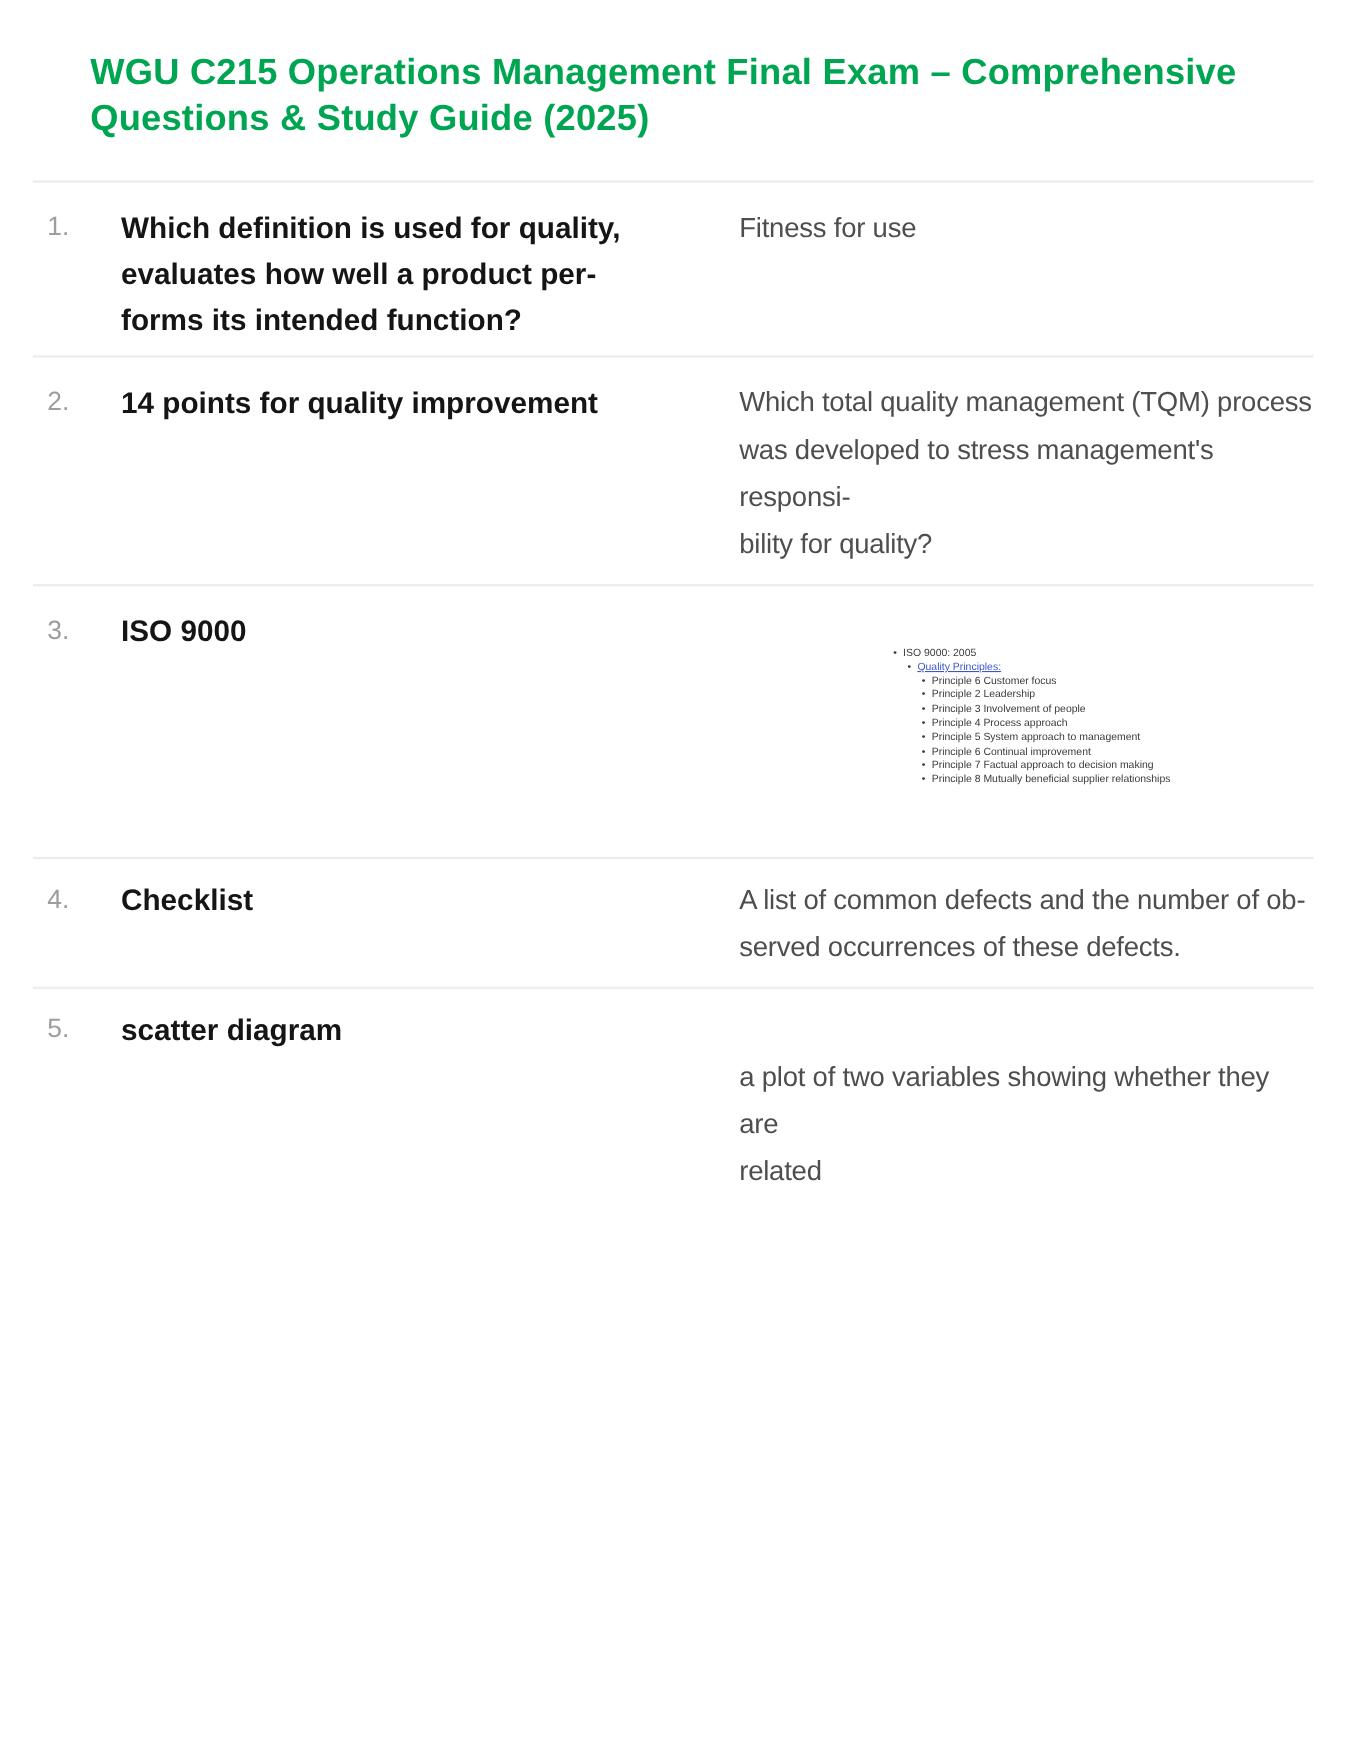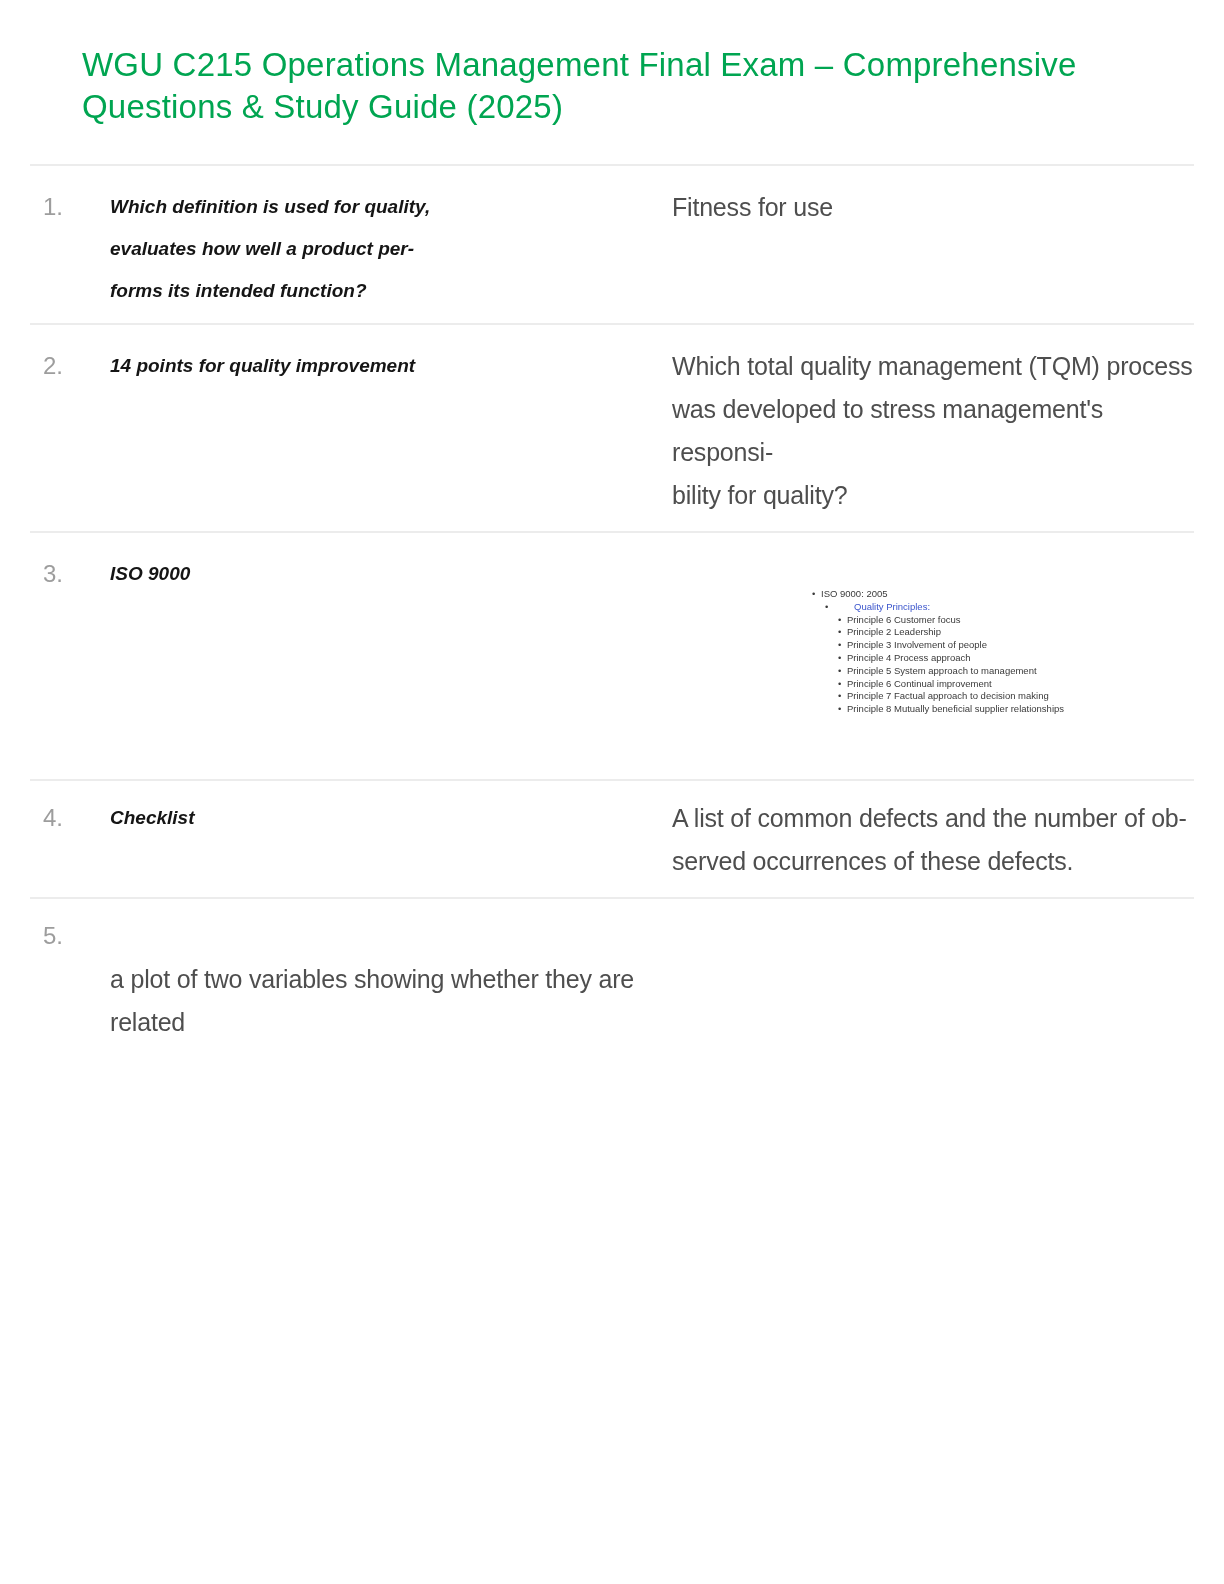--- a/index.html
+++ b/index.html
@@ -5,43 +5,42 @@
   * { margin:0; padding:0; box-sizing:border-box; }
   html,body { background:#ffffff; }
   body {
     width:1224px; height:1584px; position:relative;
     font-family:"Liberation Sans", sans-serif;
     color:#1c1c1c;
     overflow:hidden;
   }
   .page-title {
     margin:44px 30px 36px 82px;
-    font-size:33px; line-height:42px; font-weight:400;
+    font-size:33px; line-height:42px; font-weight:700;
     letter-spacing:0.2px;
     white-space:pre-line;
     color:#00a551;
   }
   .rows { margin:0 30px; }
   .qa-row {
     display:flex; align-items:flex-start;
     border-top:2px solid #ececec;
   }
   .row-num {
     width:80px; flex:0 0 80px;
     padding-left:13px;
     font-size:24px; line-height:42px;
     color:#9d9d9d; font-weight:300;
   }
   .row-term {
     width:562px; flex:0 0 562px;
     padding-right:40px;
-    font-size:19px; line-height:42px;
+    font-size:27px; line-height:42px;
     font-weight:700; color:#151515;
     white-space:pre-line;
-    font-style:italic;
   }
   .row-answer {
     flex:1 1 auto;
     font-size:25px; line-height:43px;
     font-weight:300; color:#4e4e4e;
     letter-spacing:-0.2px;
     white-space:pre-line;
   }
   .pt1 { padding-top:20px; padding-bottom:11px; }
   .pt2 { padding-top:20px; padding-bottom:14px; }
@@ -55,21 +54,21 @@
     width:260px;
     font-size:9.5px; line-height:12.8px;
     font-weight:400; letter-spacing:0;
     color:#3a3a3a;
     white-space:normal;
   }
   .iso-line { display:flex; }
   .iso-line .bullet { flex:0 0 9px; color:#3a3a3a; }
   .iso-l2 { padding-left:13px; }
   .iso-l3 { padding-left:26px; }
-  .iso-link { cursor:pointer; color:#3b55cc;margin-left:20px; }
+  .iso-link { text-decoration:underline; cursor:pointer; color:#3b55cc; }
 </style>
 </head>
 <body>
 
 <h1 class="page-title" style="color: rgb(0, 165, 81);">WGU C215 Operations Management Final Exam – Comprehensive
 Questions &amp; Study Guide (2025)</h1>
 
 <div class="rows">
 
   <section class="qa-row pt1">
@@ -139,20 +138,21 @@
 
   <section class="qa-row pt4">
     <div class="row-num">4.</div>
     <div class="row-term">Checklist</div>
     <div class="row-answer">A list of common defects and the number of ob-
 served occurrences of these defects.</div>
   </section>
 
   <section class="qa-row pt5">
     <div class="row-num">5.</div>
+    <div class="row-term">scatter diagram</div>
     <div class="row-answer">
       <div>a plot of two variables showing whether they are
 related</div>
       
     </div>
   </section>
 
 </div>
 
 </body></html>

